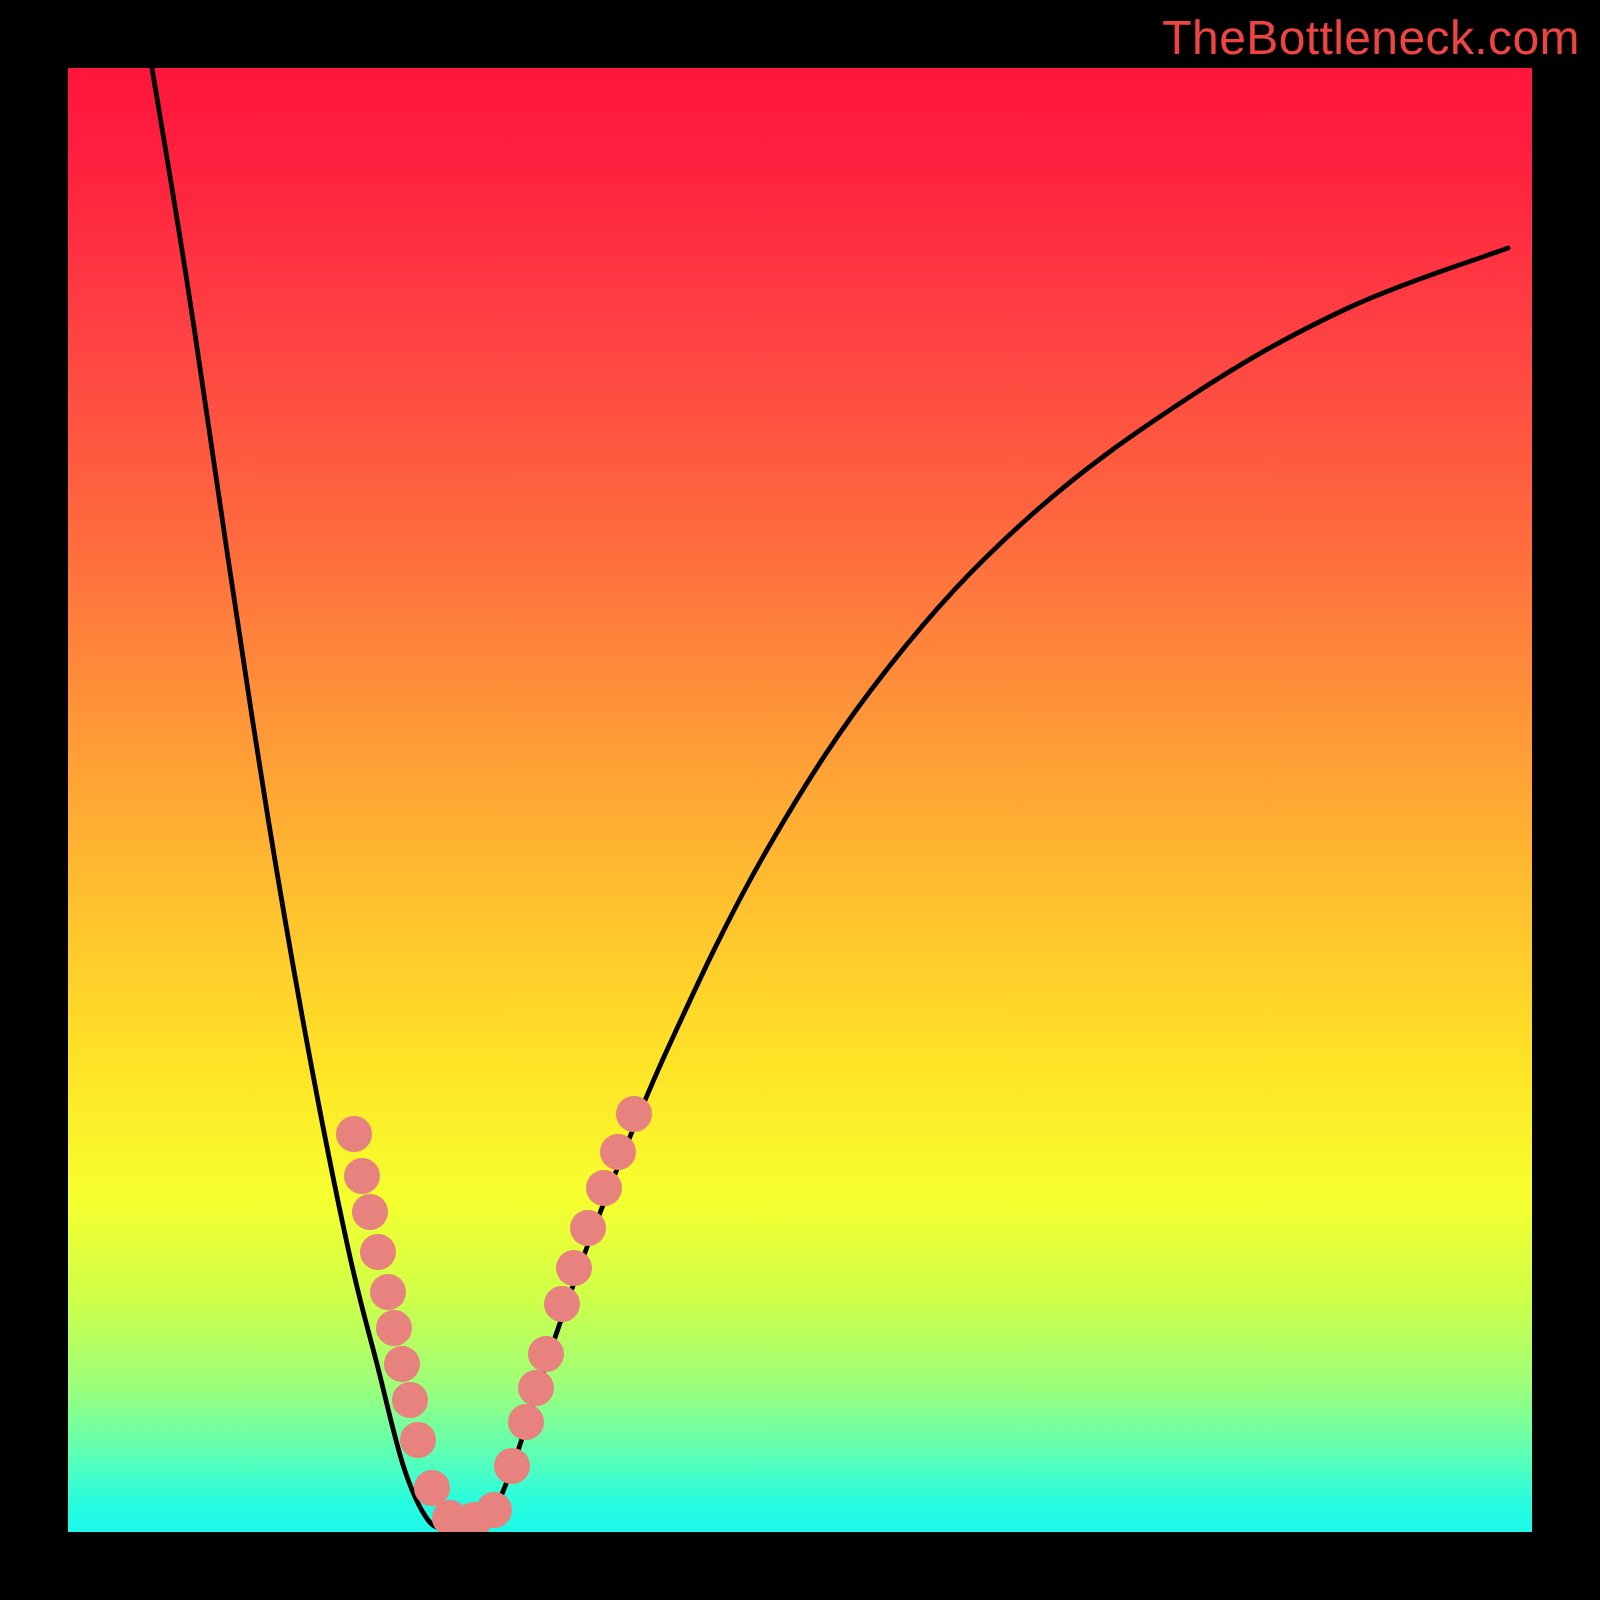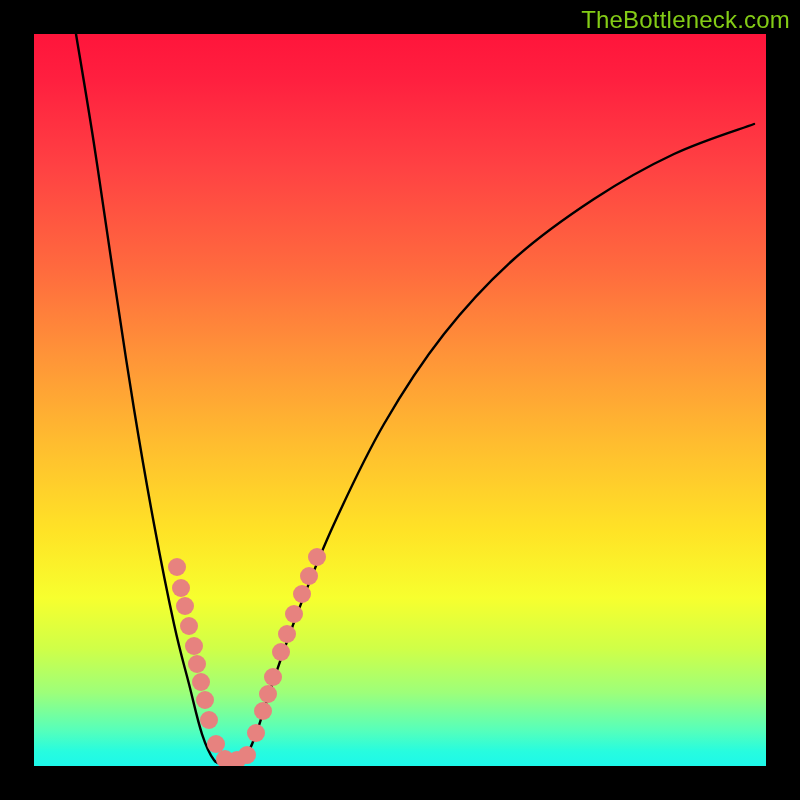--- a/index.html
+++ b/index.html
@@ -39,21 +39,21 @@
       #9dff7a 90%,
       #58ffb9 95%,
       #27fcdf 98%,
       #1df8ea 100%
     );
   }
   .watermark {
     position: absolute;
     top: 6px;
     right: 10px;
-    color: #84cc16;
+    color: #ef4444;
     font-size: 24px;
     font-weight: 500;
     letter-spacing: 0.2px;
   }
   svg.curve {
     position: absolute;
     top: 0;
     left: 0;
     width: 732px;
     height: 732px;

